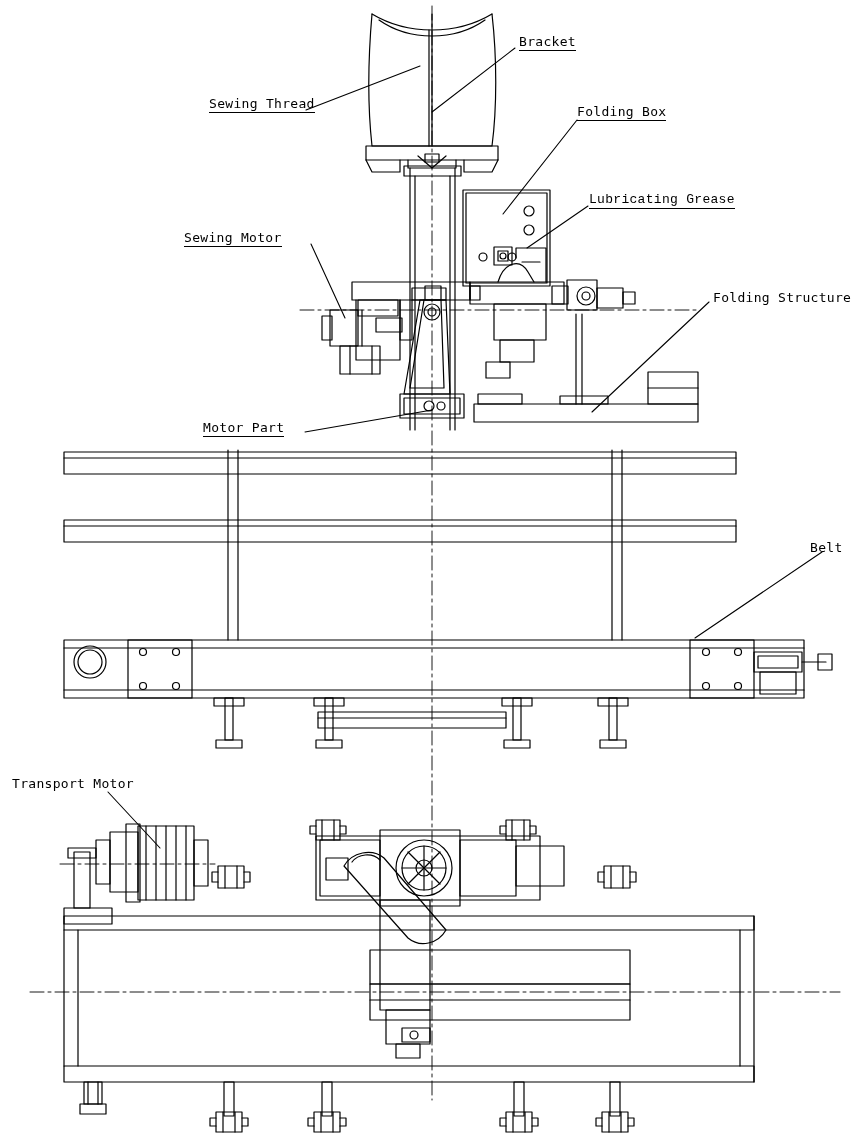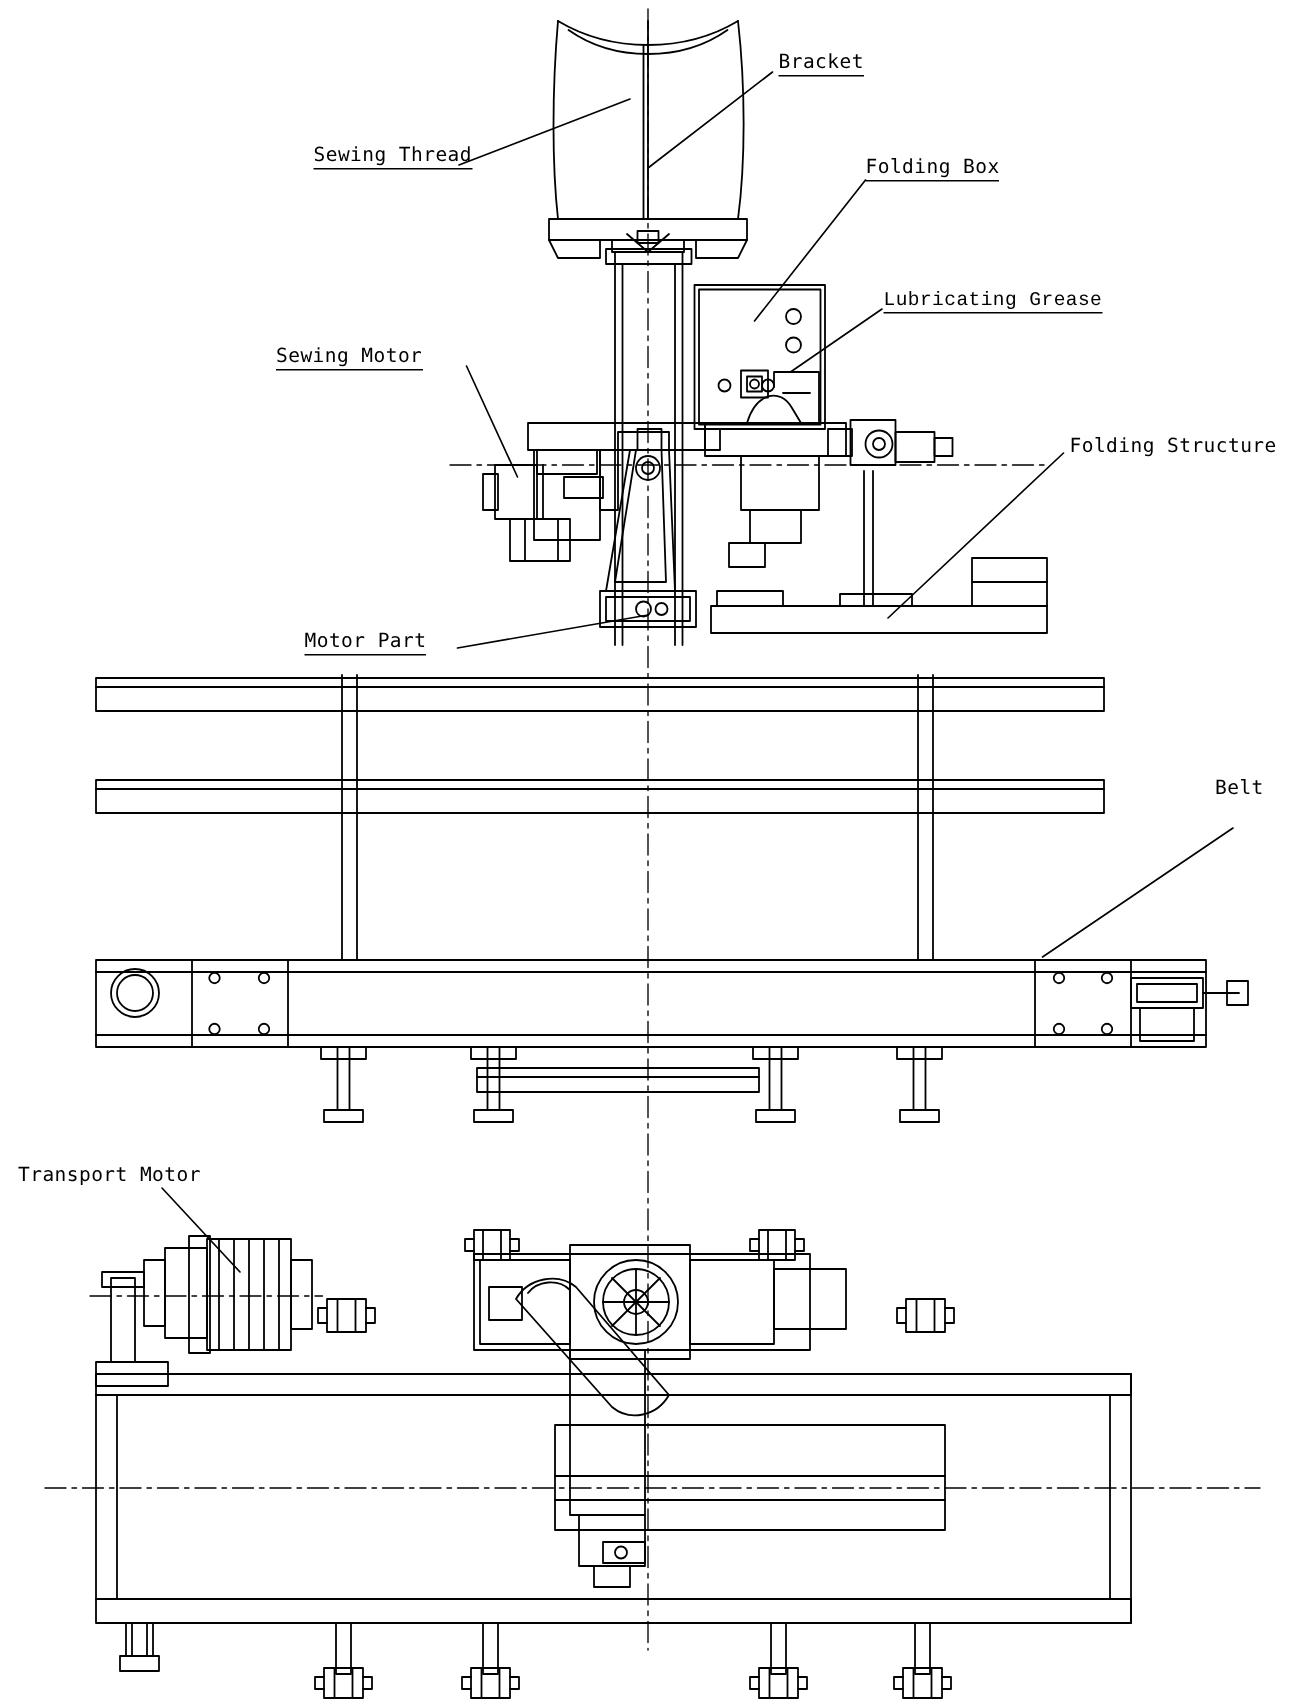--- a/index.html
+++ b/index.html
@@ -331,16 +331,16 @@
   </g>
 </svg>
 
 <div class="lbl underline" style="left:519px;top:34px;text-decoration:underline;"><span class="txt">Bracket</span></div>
 <div class="lbl underline" style="left:193px;top:96px;margin-left:16px;"><span class="txt">Sewing Thread</span></div>
 <div class="lbl underline" style="left:577px;top:104px;"><span class="txt">Folding Box</span></div>
 <div class="lbl underline" style="left:589px;top:192px;font-family:Liberation Mono, monospace;"><span class="txt">Lubricating Grease</span></div>
 <div class="lbl underline" style="left:184px;top:230px;"><span class="txt">Sewing Motor</span></div>
 <div class="lbl" style="left:713px;top:290px;"><span class="txt">Folding  Structure</span></div>
 <div class="lbl underline" style="left:203px;top:420px;"><span class="txt">Motor Part</span></div>
-<div class="lbl" style="left:810px;top:518px;"><span class="txt">Belt</span></div>
+<div class="lbl" style="left:810px;top:540px;"><span class="txt">Belt</span></div>
 <div class="lbl" style="left:12px;top:776px;"><span class="txt">Transport Motor</span></div>
 
 </div>
 
 </body></html>

